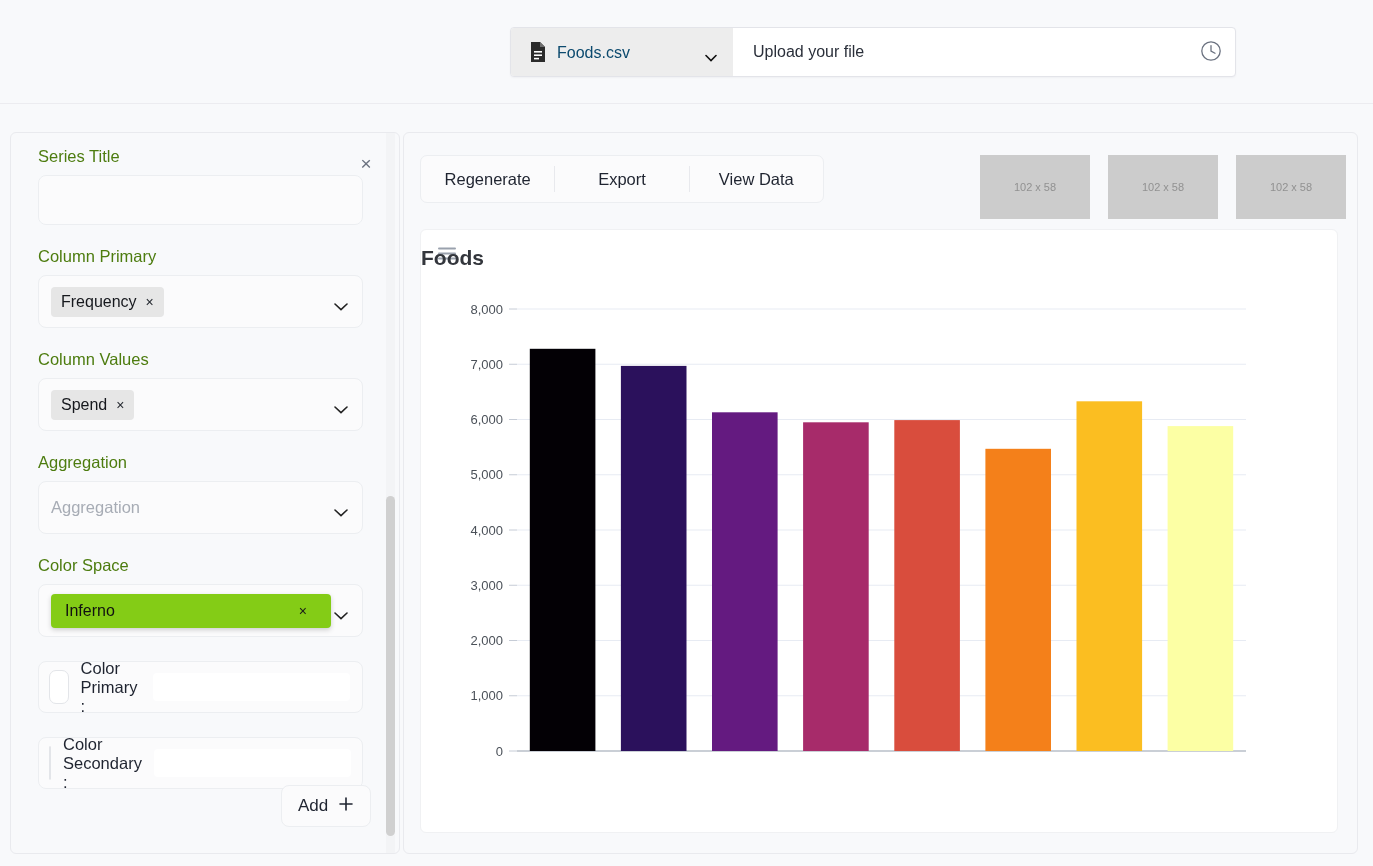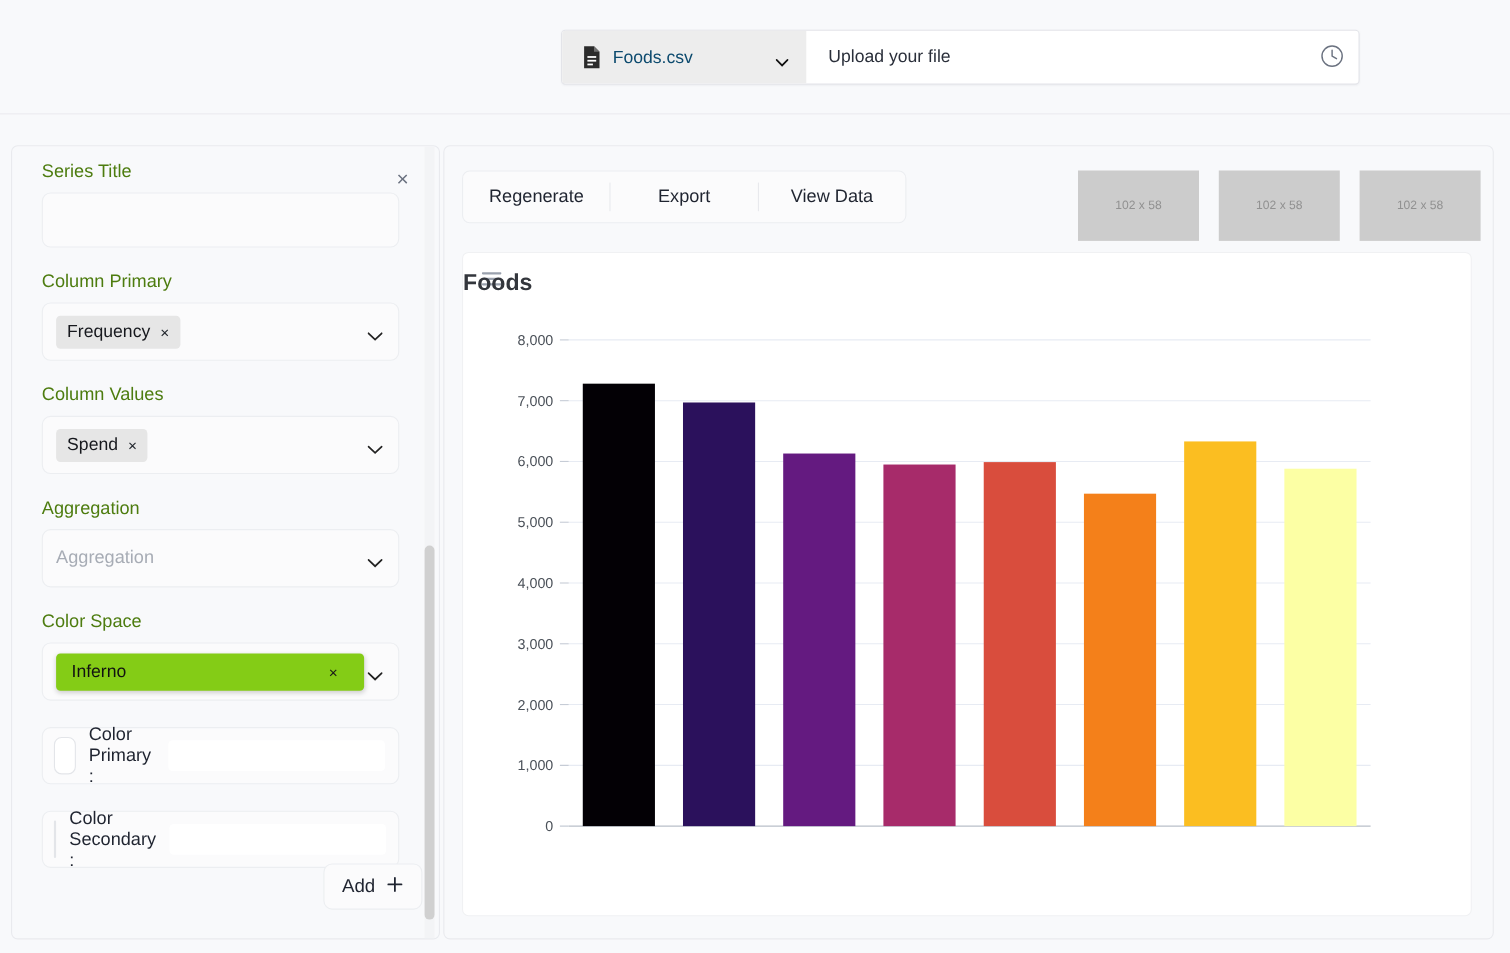--- a/index.html
+++ b/index.html
@@ -128,21 +128,21 @@
     border: 1px solid #e3e5e9; border-radius: 7px; cursor: pointer;
   }
   .color-label { font-size: 16.5px; color: #1f2430; }
   .color-value {
     height: 28px; flex: 1; margin-right: 12px; background: #fff;
     border-radius: 4px; border: 0;
     font-family: "Liberation Sans", sans-serif; font-size: 14px;
     color: #1f2430; padding: 0 8px; outline: none;
   }
   .add-btn {
-    position: absolute; left: 283px; top: 652px;
+    position: absolute; left: 270px; top: 652px;
     width: 90px; height: 42px;
     background: #fbfbfc; border: 1px solid #eceef1; border-radius: 8px;
     display: flex; align-items: center; justify-content: center; gap: 10px;
     font-size: 17px; color: #1f2430; cursor: pointer;
     font-family: "Liberation Sans", sans-serif;
   }
   .sb-track {
     position: absolute; right: 4px; top: 0; width: 9px; height: 100%;
     background: #f3f4f6;
   }

